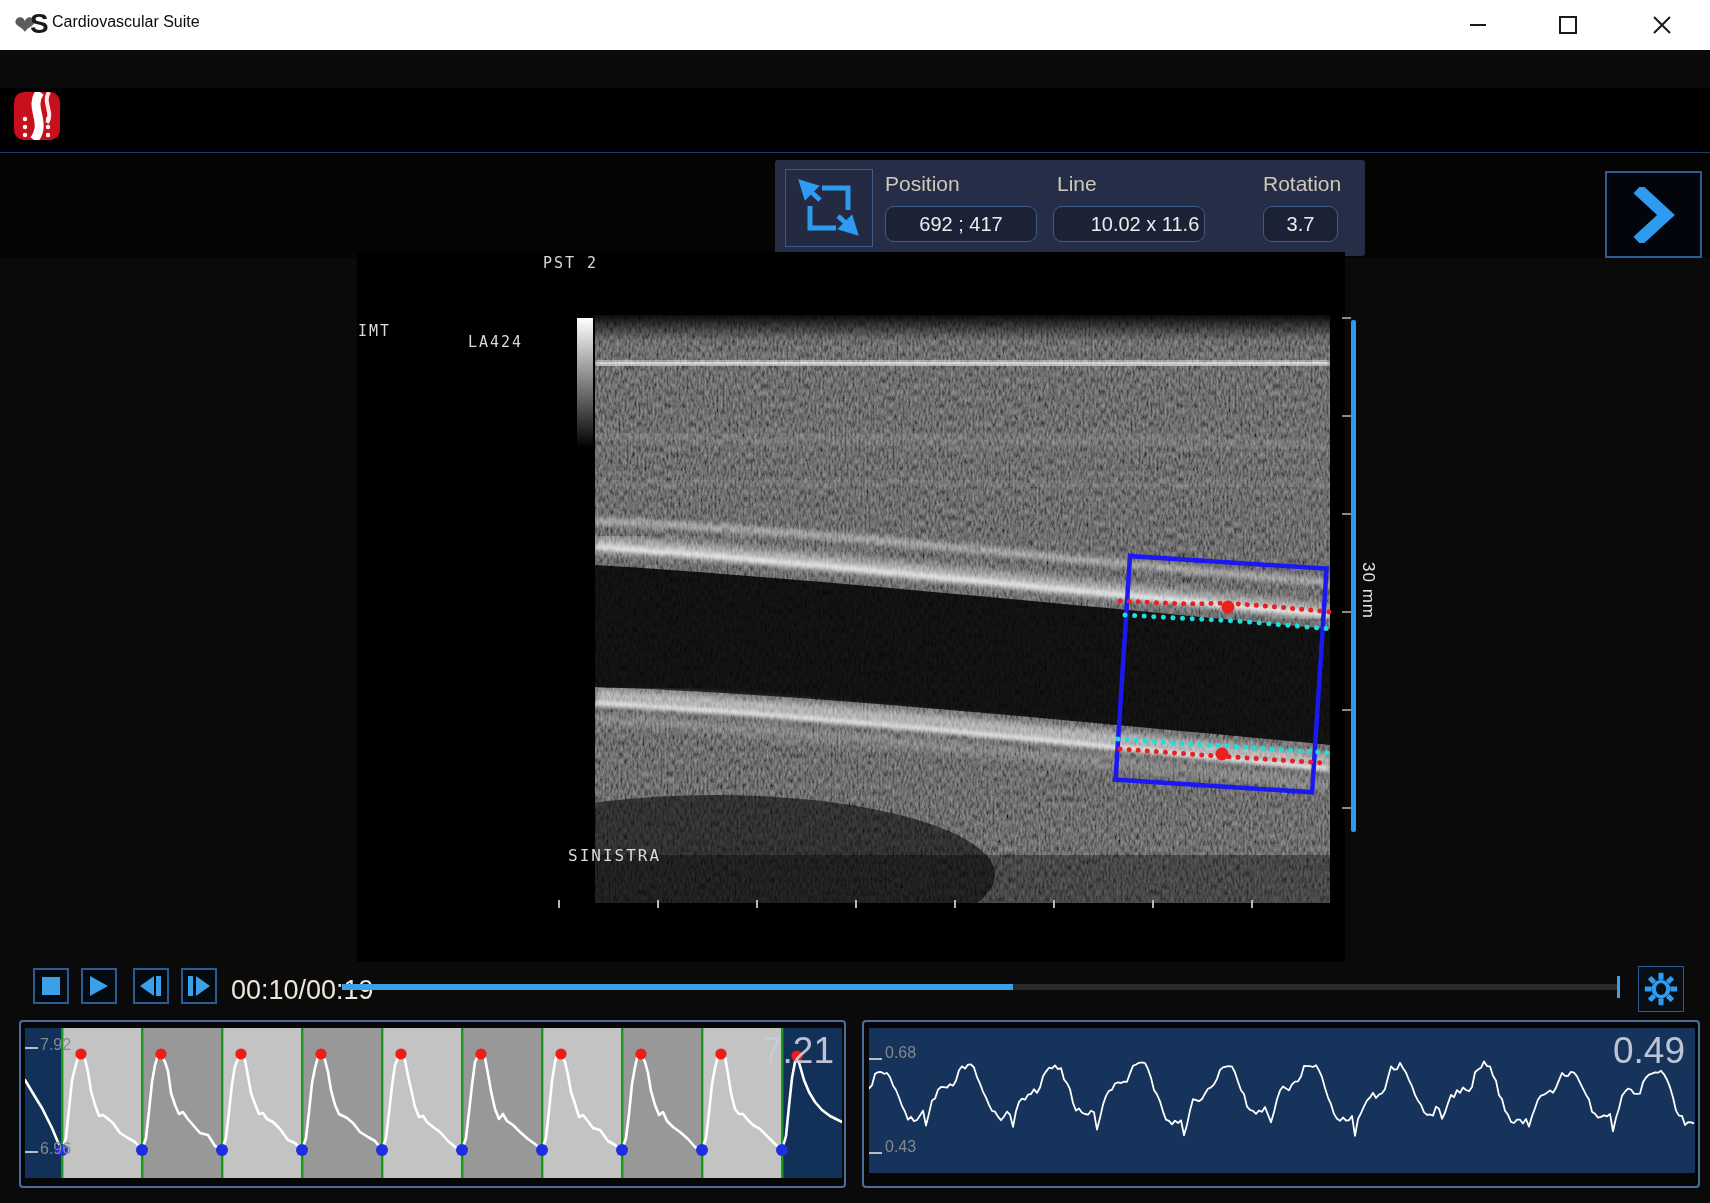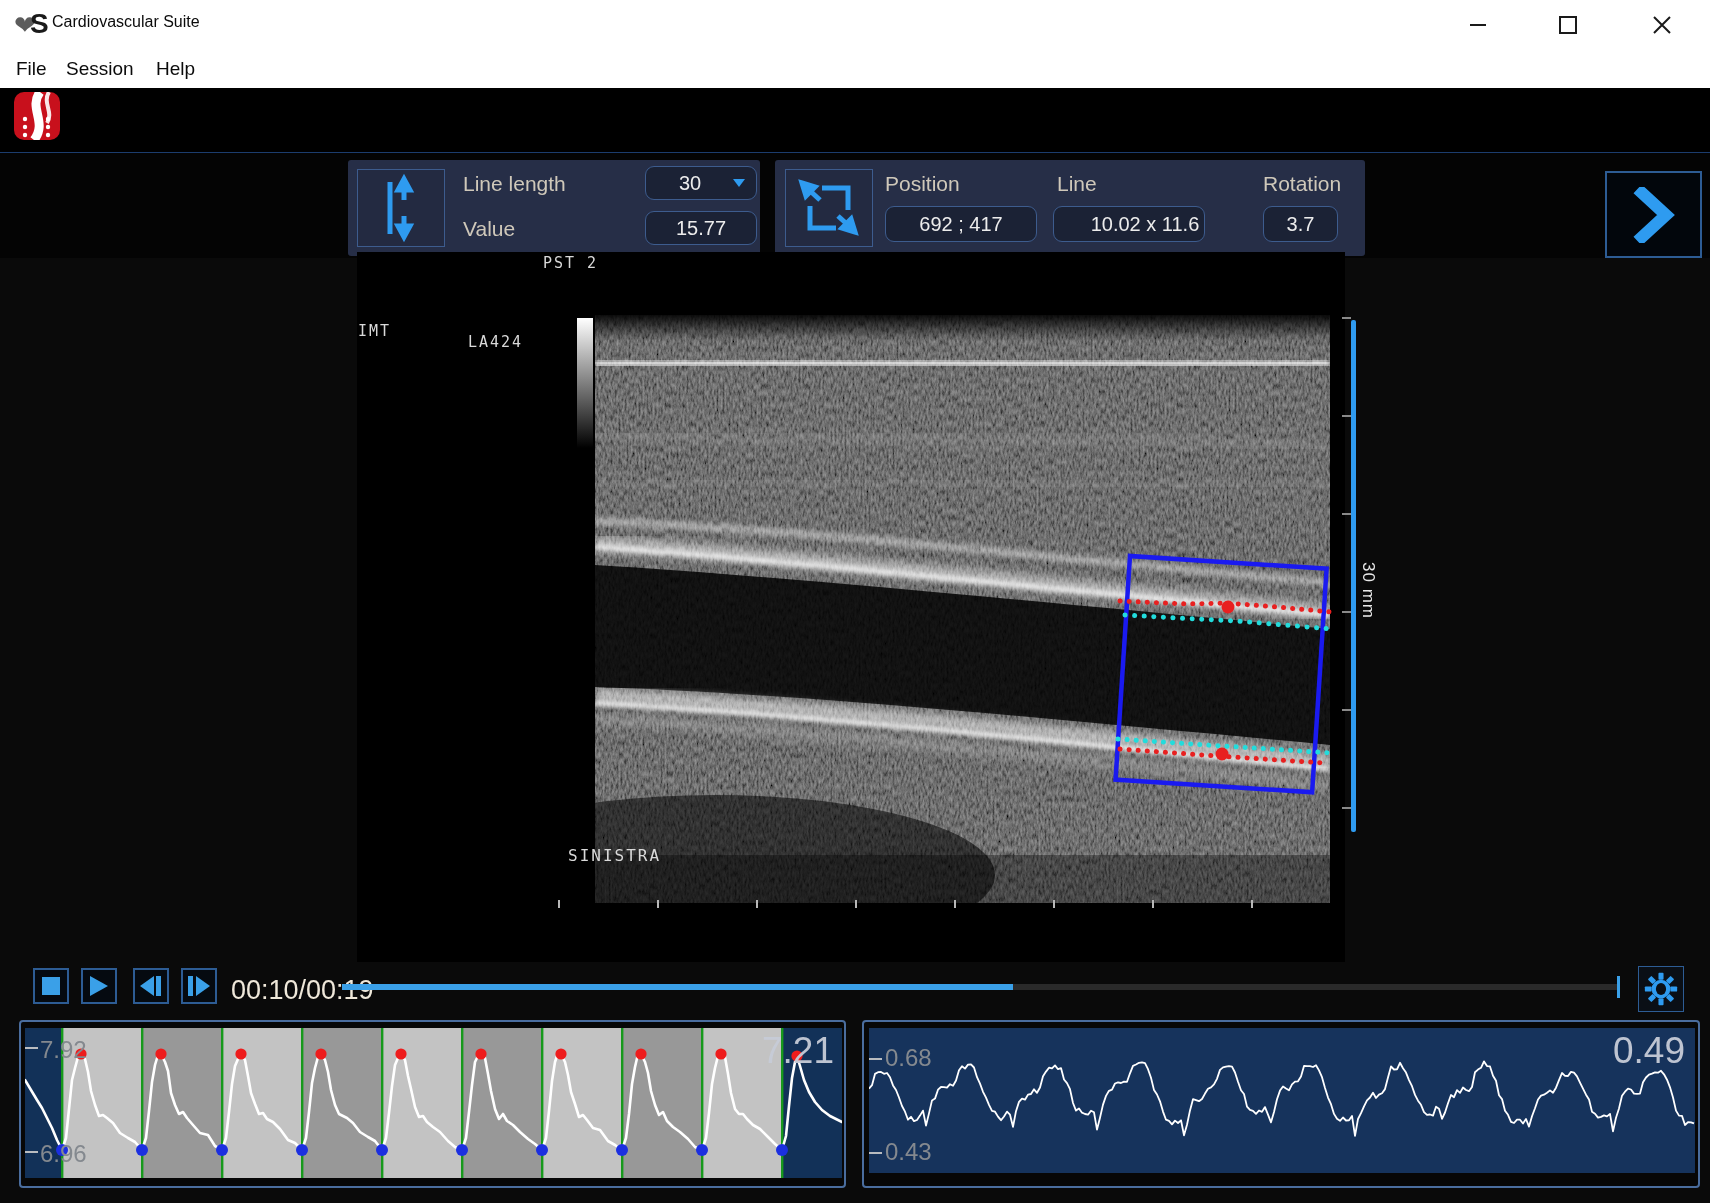--- a/index.html
+++ b/index.html
@@ -49,21 +49,21 @@
   .time{left:231px;top:975px;font-size:27px;color:#efe8da;}
   .ptrack{left:342px;top:984px;width:1276px;height:6px;background:#2a2a2a;}
   .pfill{left:0;top:0;height:6px;background:#3aa0e8;}
   .pend{left:1617px;top:976px;width:3px;height:22px;background:#3aa0e8;}
   .gearbtn{left:1638px;top:966px;width:46px;height:46px;border:1px solid #2d5c94;background:#0a0f16;
            display:flex;align-items:center;justify-content:center;box-sizing:border-box;}
 
   
   .chartpanel{position:absolute;border:2px solid #4a6d9e;border-radius:4px;background:#070707;box-sizing:border-box;}
   .chartcontent{position:absolute;overflow:hidden;}
-  .axlabel{position:absolute;font-size:24px;color:#84898f;}
+  .axlabel{position:absolute;font-size:16px;color:#84898f;}
   .tickline{position:absolute;width:13px;height:2px;background:#b9bcc0;}
   .bignum{position:absolute;font-size:37px;color:#c7ccd8;opacity:.95;}
 </style>
 </head>
 <body>
 
 <div class="screen">
 
   <div class="abs titlebar">
     <span class="abs heart">❤</span>
@@ -79,25 +79,20 @@
           <rect x="2" y="2" width="16" height="16" fill="none" stroke="#1a1a1a" stroke-width="2"></rect>
         </svg>
     </div>
     <div class="abs winbtn" style="left:1645px;">
       <svg width="20" height="20" viewBox="0 0 20 20">
           <path d="M2 2 L18 18 M18 2 L2 18" stroke="#1a1a1a" stroke-width="2"></path>
         </svg>
     </div>
   </div>
 
-  <div class="abs menubar">
-    <span class="abs menu-item" style="left:12px;">File</span>
-    <span class="abs menu-item" style="left:62px;">Session</span>
-    <span class="abs menu-item" style="left:152px;">Help</span>
-  </div>
 
   <div class="abs toolbar">
 
     <div class="abs" style="left:14px;top:4px;">
       <svg width="46" height="48" viewBox="0 0 46 48">
         <rect x="0" y="0" width="46" height="48" rx="10" fill="#c8101c"></rect>
         <path d="M26 0 C14 16 34 30 20 48" stroke="#ffffff" stroke-width="9" fill="none"></path>
         <path d="M35 0 C28 11 40 20 33 31" stroke="#ffffff" stroke-width="4" fill="none" opacity=".9"></path>
         <g fill="#ffffff">
           <circle cx="11" cy="27" r="2.2"></circle>
@@ -202,44 +197,20 @@
         <path d="M29 8 A15 15 0 1 0 29 32" stroke="#2e9bf0" stroke-width="4.5" fill="none"></path>
         <line x1="14" y1="20" x2="34" y2="20" stroke="#2e9bf0" stroke-width="4.5"></line>
         <path d="M30 12 L38 20 L30 28 Z" fill="#2e9bf0"></path>
       </svg>
     </div>
     <div class="abs badge">1</div>
   </div>
 
   <div class="abs strip"></div>
 
-  <div class="panel" style="left:348px;top:160px;width:412px;height:96px;">
-    <div class="p-iconbox" style="left:9px;top:9px;width:88px;height:78px;">
-      <svg width="86" height="76" viewBox="0 0 86 76">
-        <line x1="32" y1="12" x2="32" y2="64" stroke="#2e9bf0" stroke-width="5"></line>
-        <g stroke="#2e9bf0" stroke-width="5" fill="#2e9bf0">
-          <line x1="46" y1="30" x2="46" y2="16"></line>
-            <path d="M40 20 L46 9 L52 20 Z"></path>
-          <line x1="46" y1="46" x2="46" y2="60"></line>
-            <path d="M40 56 L46 67 L52 56 Z"></path>
-        </g>
-      </svg>
-    </div>
-    <div class="p-label" style="left:115px;top:12px;">Line length</div>
-    <div class="p-field" style="left:297px;top:6px;width:112px;height:34px;">
-      <span style="margin-right:22px;">30</span>
-      <svg width="14" height="10" viewBox="0 0 14 10" style="position:absolute;right:10px;">
-        <path d="M1 1 L7 9 L13 1 Z" fill="#2e9bf0"></path>
-      </svg>
-    </div>
-    <div class="p-label" style="left:115px;top:57px;">Value</div>
-    <div class="p-field" style="left:297px;top:51px;width:112px;height:34px;">
-      <span>15.77</span>
-    </div>
-  </div>
 
   <div class="panel" style="left:775px;top:160px;width:590px;height:96px;">
     <div class="p-iconbox" style="left:10px;top:9px;width:88px;height:78px;">
       <svg width="86" height="76" viewBox="0 0 86 76">
         <g stroke="#2e9bf0" stroke-width="5" fill="none">
           <path d="M36 18 H62 V40"></path>
           <path d="M24 36 V58 H50"></path>
         </g>
         <g stroke="#2e9bf0" stroke-width="5" fill="#2e9bf0">
           <line x1="34" y1="30" x2="22" y2="19"></line>

